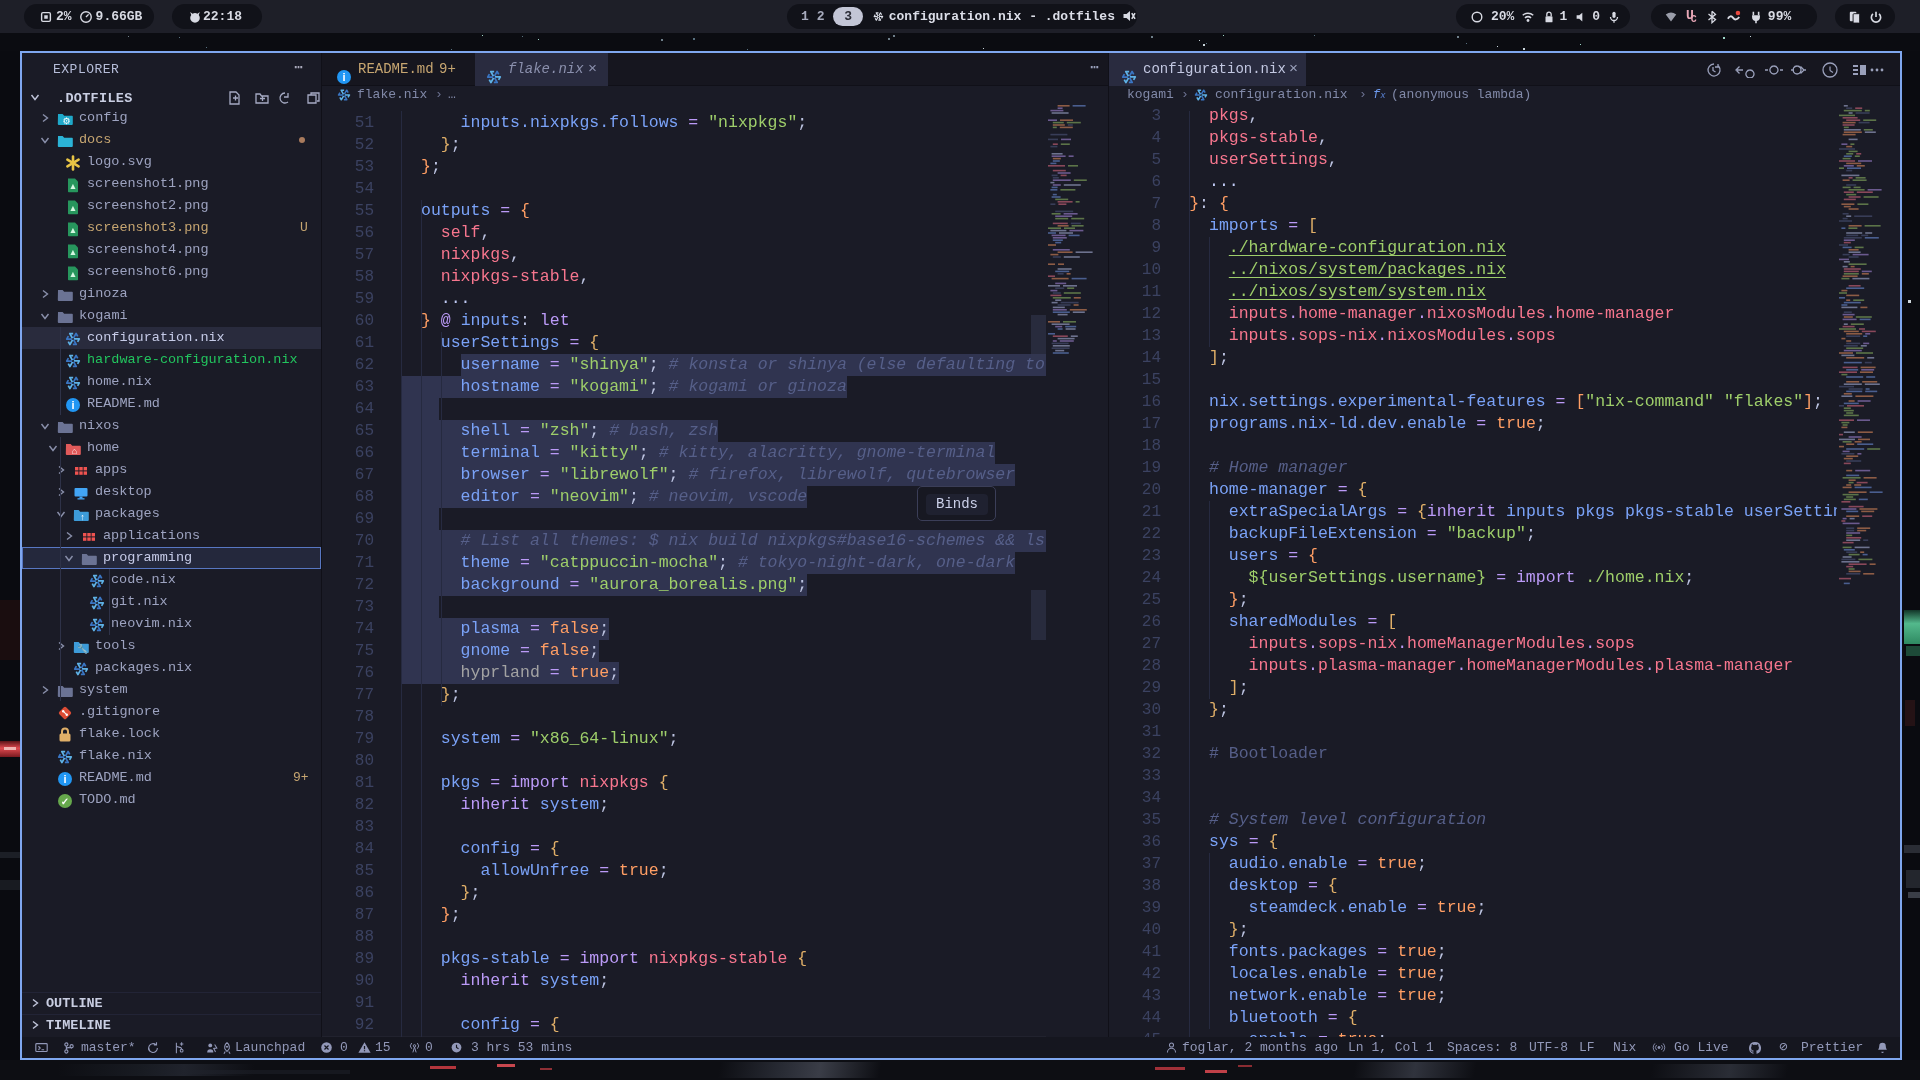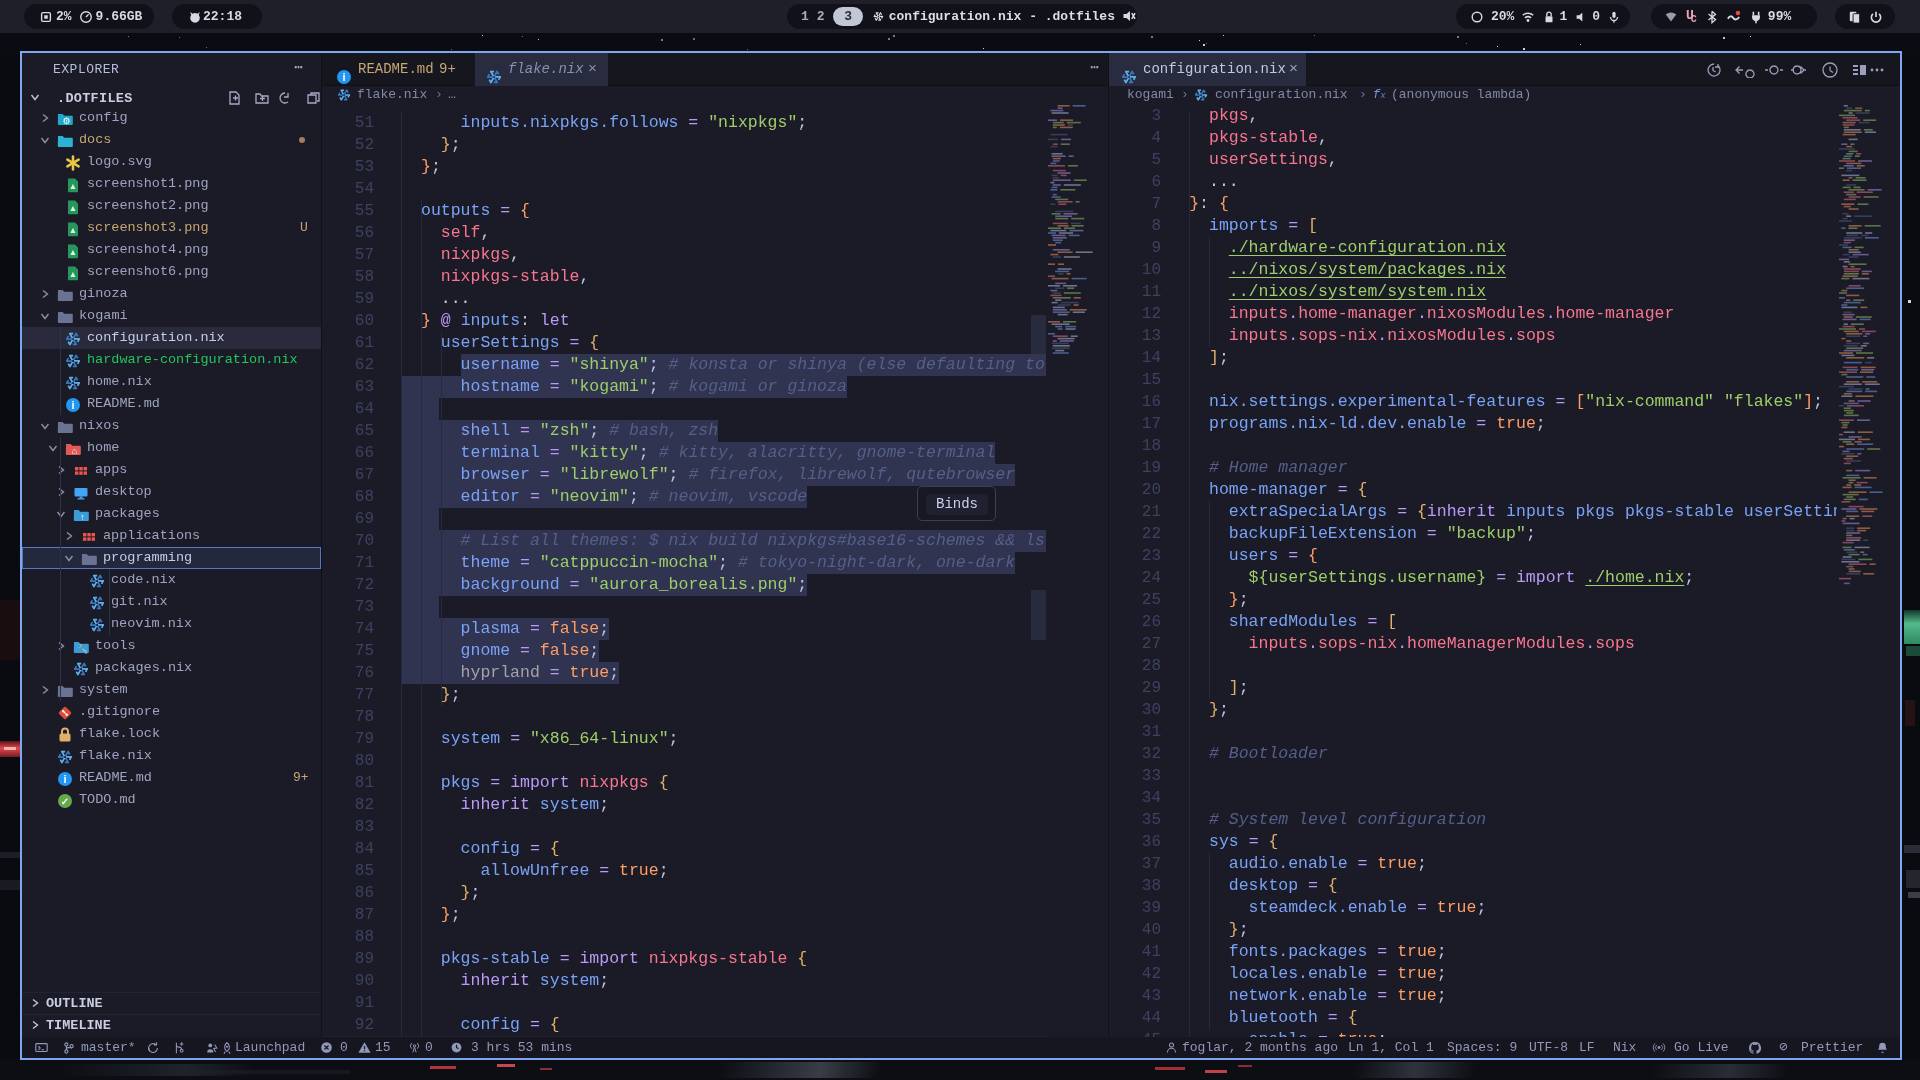--- a/index.html
+++ b/index.html
@@ -757,35 +757,36 @@
         <div class="cl" style="left:80.2px;top:396.0px">  <span style="color:#565f89;font-style:italic"># Home manager</span></div>
         <div class="ln" style="left:0;top:418.0px">20</div>
         <div class="cl" style="left:80.2px;top:418.0px">  <span style="color:#7aa2f7">home-manager</span> <span style="color:#bb9af7">=</span> <span style="color:#e0af68">{</span></div>
         <div class="ln" style="left:0;top:440.0px">21</div>
         <div class="cl" style="left:80.2px;top:440.0px">    <span style="color:#7aa2f7">extraSpecialArgs</span> <span style="color:#bb9af7">=</span> <span style="color:#e0af68">{</span><span style="color:#bb9af7">inherit</span> <span style="color:#7aa2f7">inputs</span> <span style="color:#7aa2f7">pkgs</span> <span style="color:#7aa2f7">pkgs-stable</span> <span style="color:#7aa2f7">userSettings</span><span style="color:#bcc3e0">;</span><span style="color:#e0af68">}</span><span style="color:#bcc3e0">;</span></div>
         <div class="ln" style="left:0;top:462.0px">22</div>
         <div class="cl" style="left:80.2px;top:462.0px">    <span style="color:#7aa2f7">backupFileExtension</span> <span style="color:#bb9af7">=</span> <span style="color:#9ece6a">"backup"</span><span style="color:#bcc3e0">;</span></div>
         <div class="ln" style="left:0;top:484.0px">23</div>
         <div class="cl" style="left:80.2px;top:484.0px">    <span style="color:#7aa2f7">users</span> <span style="color:#bb9af7">=</span> <span style="color:#ff9e64">{</span></div>
         <div class="ln" style="left:0;top:506.0px">24</div>
-        <div class="cl" style="left:80.2px;top:506.0px">      <span style="color:#9ece6a">${userSettings.username}</span> <span style="color:#bb9af7">=</span> <span style="color:#bb9af7">import</span> <span style="color:#9ece6a;text-decoration:underline;text-underline-offset:3px">./home.nix</span><span style="color:#bcc3e0">;</span></div>
+        <div class="cl" style="left:80.2px;top:506.0px">      <span style="color:#9ece6a">${userSettings.username}</span> <span style="color:#bb9af7">=</span> <span style="color:#bb9af7">import</span> <span style="color:#9ece6a;text-underline-offset:3px">./home.nix</span><span style="color:#bcc3e0">;</span></div>
         <div class="ln" style="left:0;top:528.0px">25</div>
         <div class="cl" style="left:80.2px;top:528.0px">    <span style="color:#ff9e64">}</span><span style="color:#bcc3e0">;</span></div>
         <div class="ln" style="left:0;top:550.0px">26</div>
         <div class="cl" style="left:80.2px;top:550.0px">    <span style="color:#7aa2f7">sharedModules</span> <span style="color:#bb9af7">=</span> <span style="color:#e0af68">[</span></div>
         <div class="ln" style="left:0;top:572.0px">27</div>
         <div class="cl" style="left:80.2px;top:572.0px">      <span style="color:#f7768e">inputs</span><span style="color:#bb9af7">.</span><span style="color:#f7768e">sops-nix</span><span style="color:#bb9af7">.</span><span style="color:#f7768e">homeManagerModules</span><span style="color:#bb9af7">.</span><span style="color:#f7768e">sops</span></div>
         <div class="ln" style="left:0;top:594.0px">28</div>
+        <div class="cl" style="left:80.2px;top:594.0px">      <span style="color:#f7768e">inputs</span><span style="color:#bb9af7">.</span><span style="color:#f7768e">plasma-manager</span><span style="color:#bb9af7">.</span><span style="color:#f7768e">homeManagerModules</span><span style="color:#bb9af7">.</span><span style="color:#f7768e">plasma-manager</span></div>
         <div class="ln" style="left:0;top:616.0px">29</div>
         <div class="cl" style="left:80.2px;top:616.0px">    <span style="color:#e0af68">]</span><span style="color:#bcc3e0">;</span></div>
         <div class="ln" style="left:0;top:638.0px">30</div>
         <div class="cl" style="left:80.2px;top:638.0px">  <span style="color:#e0af68">}</span><span style="color:#bcc3e0">;</span></div>
         <div class="ln" style="left:0;top:660.0px">31</div>
         <div class="ln" style="left:0;top:682.0px">32</div>
-        <div class="cl" style="left:80.2px;top:682.0px">  <span style="color:#565f89;font-style:italic"># Bootloader</span></div>
+        <div class="cl" style="left:80.2px;top:682.0px">  <span style="color:#565f89;"># Bootloader</span></div>
         <div class="ln" style="left:0;top:704.0px">33</div>
         <div class="ln" style="left:0;top:726.0px">34</div>
         <div class="ln" style="left:0;top:748.0px">35</div>
         <div class="cl" style="left:80.2px;top:748.0px">  <span style="color:#565f89;font-style:italic"># System level configuration</span></div>
         <div class="ln" style="left:0;top:770.0px">36</div>
         <div class="cl" style="left:80.2px;top:770.0px">  <span style="color:#7aa2f7">sys</span> <span style="color:#bb9af7">=</span> <span style="color:#e0af68">{</span></div>
         <div class="ln" style="left:0;top:792.0px">37</div>
         <div class="cl" style="left:80.2px;top:792.0px">    <span style="color:#7aa2f7">audio.enable</span> <span style="color:#bb9af7">=</span> <span style="color:#ff9e64">true</span><span style="color:#bcc3e0">;</span></div>
         <div class="ln" style="left:0;top:814.0px">38</div>
         <div class="cl" style="left:80.2px;top:814.0px">    <span style="color:#7aa2f7">desktop</span> <span style="color:#bb9af7">=</span> <span style="color:#e0af68">{</span></div>
@@ -1127,21 +1128,21 @@
       </svg>
       <span class="sbi" style="left:449px">3 hrs 53 mins</span>
       <svg class="abs" style="left:1143px;top:4px" width="13" height="13" viewBox="0 0 16 16">
         <g stroke="#9298b8" stroke-width="1.3" fill="none">
           <circle cx="8" cy="5" r="2.5"></circle>
           <path d="M3 14 a5 5 0 0 1 10 0"></path>
         </g>
       </svg>
       <span class="sbi" style="left:1160px">foglar, 2 months ago</span>
       <span class="sbi" style="left:1326px">Ln 1, Col 1</span>
-      <span class="sbi" style="left:1425px">Spaces: 9</span>
+      <span class="sbi" style="left:1425px">Spaces: 8</span>
       <span class="sbi" style="left:1507px">UTF-8</span>
       <span class="sbi" style="left:1557px">LF</span>
       <span class="sbi" style="left:1591px">Nix</span>
       <svg class="abs" style="left:1630px;top:4px" width="14" height="13" viewBox="0 0 16 16">
         <g stroke="#9298b8" stroke-width="1.1" fill="none">
           <circle cx="8" cy="8" r="1.3" fill="#9298b8"></circle>
           <path d="M5 5 a4.2 4.2 0 0 0 0 6 M11 5 a4.2 4.2 0 0 1 0 6 M3 3 a7 7 0 0 0 0 10 M13 3 a7 7 0 0 1 0 10"></path>
         </g>
       </svg>
       <span class="sbi" style="left:1652px">Go Live</span>

